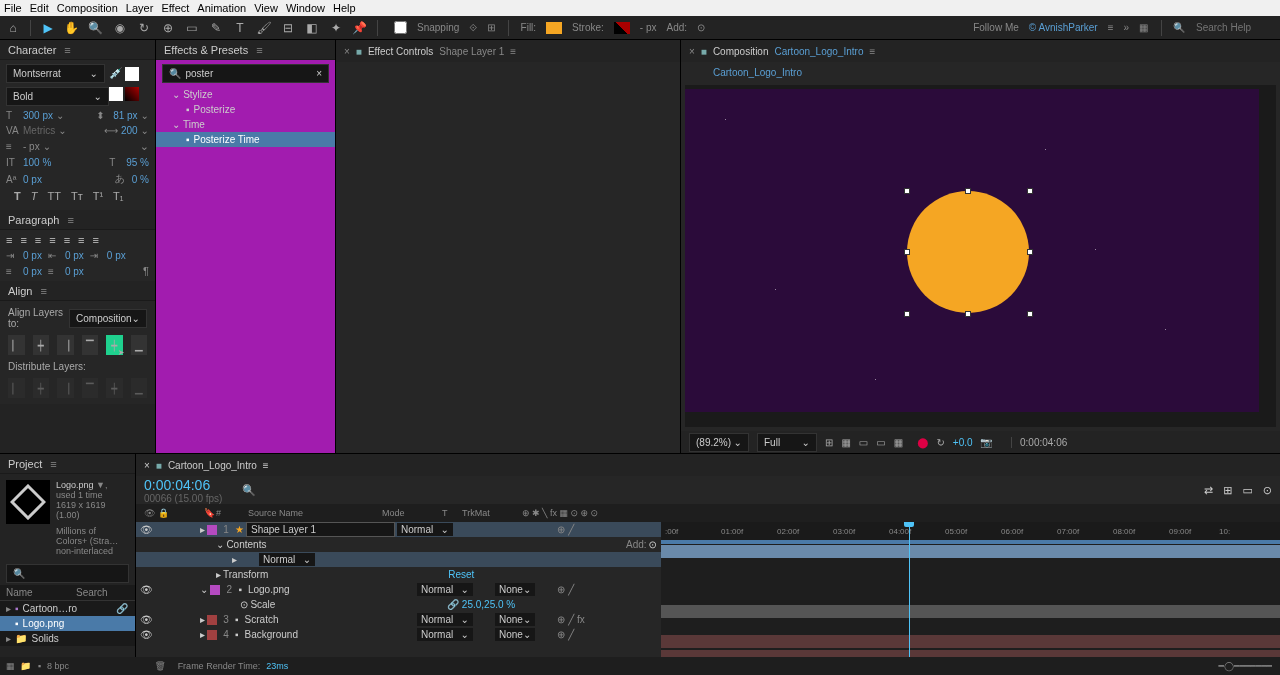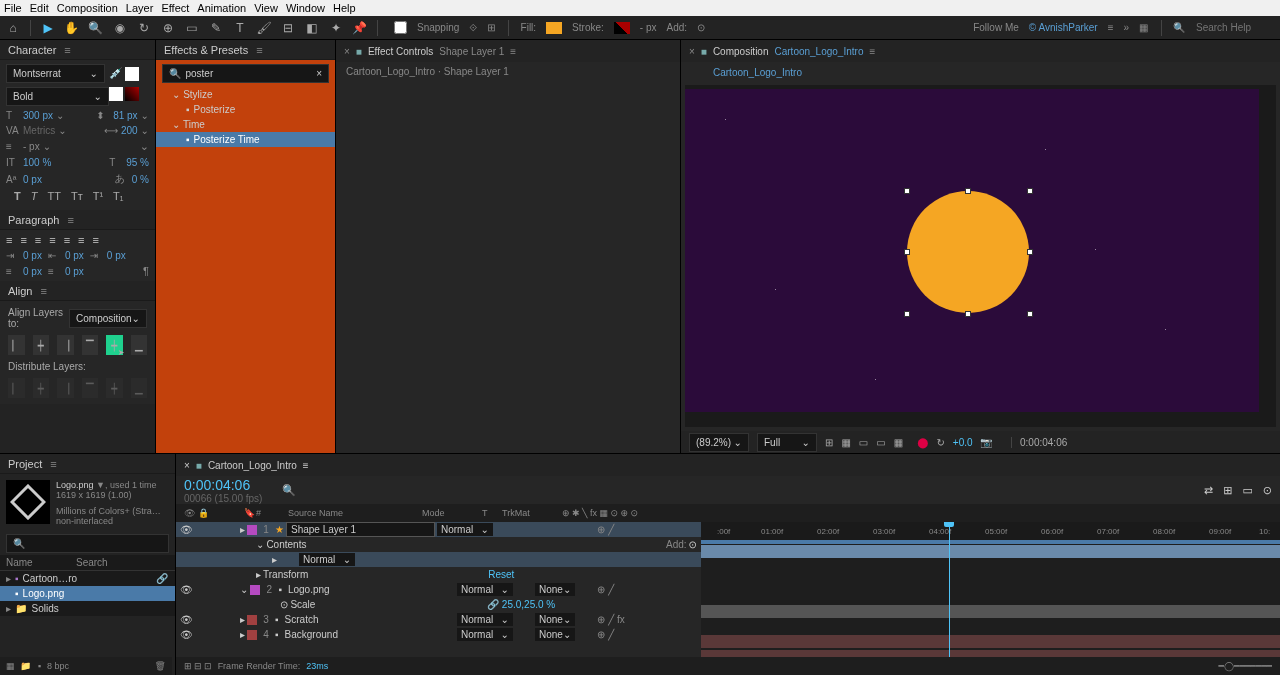--- a/index.html
+++ b/index.html
@@ -16,40 +16,40 @@
 .panel-header { background: #232323; height: 20px; display: flex; align-items: center; padding: 0 8px; font-size: 11px; color: #ccc; border-bottom: 1px solid #1a1a1a; }
 .panel-header .menu-icon { margin-left: 8px; color: #888; }
 .char-body { padding: 4px 6px; background: #262626; }
 .dropdown { background: #161616; color: #ccc; padding: 3px 6px; font-size: 10px; display: flex; justify-content: space-between; align-items: center; border: 1px solid #333; }
 .char-row { display: flex; gap: 6px; margin-top: 4px; align-items: center; }
 .char-field { display: flex; align-items: center; gap: 3px; font-size: 10px; color: #5a9fd4; }
 .char-field .label { color: #888; width: 14px; }
 .align-body { padding: 6px 8px; background: #262626; font-size: 10px; color: #aaa; }
 .align-btns { display: flex; gap: 8px; margin-top: 6px; }
 .align-btn { width: 20px; height: 20px; background: #333; display: flex; align-items: center; justify-content: center; }
-.effects-panel { width: 180px; background: #c2410c; border-right: 1px solid #000; }
+.effects-panel { width: 180px; background: #a21caf; border-right: 1px solid #000; }
 .search-box { background: #161616; margin: 4px 6px; padding: 3px 6px; display: flex; align-items: center; gap: 4px; font-size: 10px; color: #ccc; border: 1px solid #333; }
 .tree-item { padding: 2px 6px 2px 16px; font-size: 10px; color: #ccc; }
 .tree-child { padding: 2px 6px 2px 30px; font-size: 10px; color: #ccc; display: flex; align-items: center; gap: 4px; }
 .tree-child.selected { background: #4a7aa8; color: #fff; }
 .center-panel { flex: 1; display: flex; }
 .effect-controls { width: 345px; background: #262626; border-right: 1px solid #000; }
 .comp-panel { flex: 1; background: #262626; display: flex; flex-direction: column; }
 .tab-row { height: 22px; display: flex; align-items: center; padding: 0 8px; gap: 6px; background: #232323; font-size: 10px; color: #888; }
 .tab-active { color: #ccc; }
 .comp-tab { background: #262626; padding: 3px 8px; display: inline-block; font-size: 10px; margin: 2px 0 0 24px; }
 .comp-tab a { color: #5a9fd4; text-decoration: none; }
 .viewport { flex: 1; background: #1a1a1a; position: relative; margin: 4px; }
 .canvas { position: absolute; left: 0; top: 4px; width: 574px; height: 323px; background: #2b0b3a; }
 .circle { position: absolute; width: 122px; height: 122px; background: #f5a623; border-radius: 50%; left: 222px; top: 102px; }
 .selhandle { position: absolute; width: 6px; height: 6px; background: #fff; border: 1px solid #333; }
 .speck { position: absolute; width: 1px; height: 1px; background: #fff; opacity: 0.5; }
 .viewer-footer { height: 22px; background: #232323; display: flex; align-items: center; padding: 0 8px; gap: 8px; font-size: 10px; color: #aaa; }
 .bottom { display: flex; height: 222px; border-top: 1px solid #000; }
-.project-panel { width: 176px; background: #232323; border-right: 1px solid #000; }
+.project-panel { width: 136px; background: #232323; border-right: 1px solid #000; }
 .project-body { padding: 6px; display: flex; gap: 6px; }
 .thumb { width: 44px; height: 44px; background: #000; display: flex; align-items: center; justify-content: center; }
 .proj-info { font-size: 9px; color: #888; flex: 1; }
 .proj-list { background: #1a1a1a; }
 .proj-head { display: flex; padding: 2px 6px; font-size: 10px; color: #888; border-bottom: 1px solid #333; }
 .proj-row { display: flex; padding: 2px 6px; font-size: 10px; color: #ccc; align-items: center; gap: 4px; }
 .proj-row.sel { background: #4a7aa8; color: #fff; }
 .timeline-panel { flex: 1; background: #232323; display: flex; flex-direction: column; }
 .tl-tab { height: 22px; display: flex; align-items: center; padding: 0 8px; gap: 6px; font-size: 10px; }
 .tl-header { height: 28px; display: flex; align-items: center; padding: 0 8px; gap: 10px; background: #262626; }
@@ -323,21 +323,20 @@
 
   <div class="center-panel">
     <div class="effect-controls">
       <div class="tab-row">
         <span>×</span>
           <span style="color:#7aa">■</span>
         <span class="tab-active">Effect Controls</span>
         <span style="color:#888">Shape Layer 1</span>
         <span class="menu-icon">≡</span>
       </div>
-      <div style="padding:4px 10px;font-size:10px;color:#888">Cartoon_Logo_Intro · Shape Layer 1</div>
     </div>
     <div class="comp-panel">
       <div class="tab-row">
         <span>×</span>
           <span style="color:#7aa">■</span>
         <span class="tab-active">Composition</span>
         <span style="color:#5a9fd4">Cartoon_Logo_Intro</span>
         <span class="menu-icon">≡</span>
       </div>
       <div class="comp-tab"><a>Cartoon_Logo_Intro</a></div>
@@ -555,21 +554,21 @@
             </div>
           <div class="mode-dd" style="width:40px">
               <span>None</span>
               <span>⌄</span>
             </div>
           <span style="width:100px;color:#888">⊕ ╱</span>
         </div>
       </div>
       <div class="tl-right">
         <div class="ruler">
-          <span style="left:16px">:00f</span>
+          <span style="left:4px">:00f</span>
             <span style="left:60px">01:00f</span>
             <span style="left:116px">02:00f</span>
             <span style="left:172px">03:00f</span>
             <span style="left:228px">04:00f</span>
             <span style="left:284px">05:00f</span>
             <span style="left:340px">06:00f</span>
             <span style="left:396px">07:00f</span>
             <span style="left:452px">08:00f</span>
             <span style="left:508px">09:00f</span>
             <span style="left:558px">10:</span>

